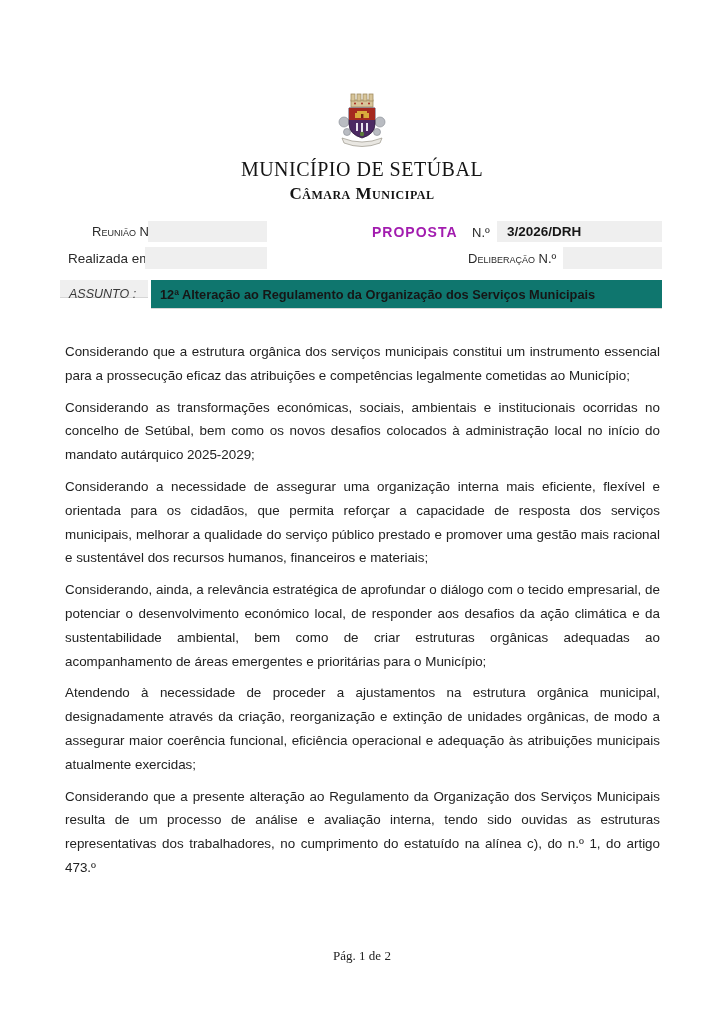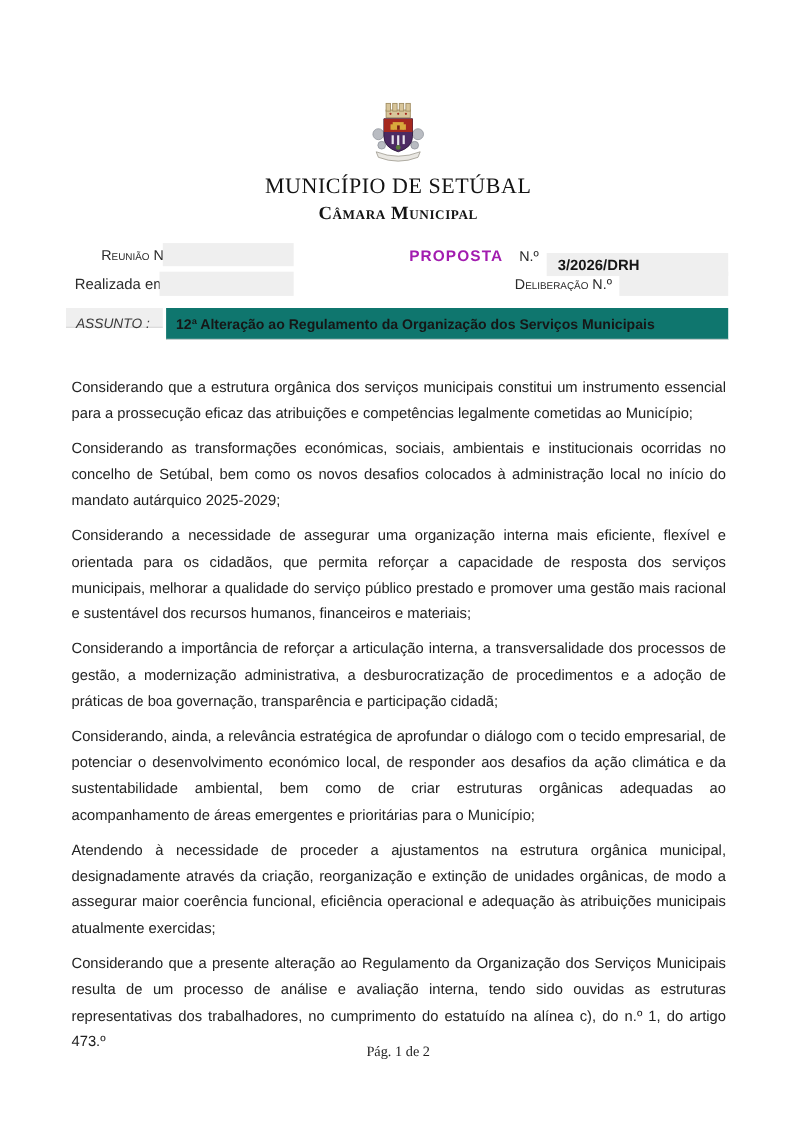--- a/index.html
+++ b/index.html
@@ -112,35 +112,34 @@
     </svg>
   </div>
 
   <div class="title">MUNICÍPIO DE SETÚBAL</div>
   <div class="subtitle">Câmara Municipal</div>
 
   <div class="lbl-sc" style="top:224px;left:68px;">Reunião N.º</div>
   <div class="fieldbox" style="top:221px;left:148px;width:119px;height:21px;"></div>
   <div class="proposta" style="top:224px;left:372px;">PROPOSTA</div>
   <div class="propnum" style="top:225px;left:472px;">N.º</div>
-  <div class="propval" style="top:230px;left:497px;width:165px;height:21px;">3/2026/DRH</div>
+  <div class="propval" style="top:221px;left:497px;width:165px;height:21px;">3/2026/DRH</div>
 
   <div class="lbl" style="top:251px;left:68px;">Realizada em</div>
   <div class="fieldbox" style="top:247px;left:145px;width:122px;height:22px;"></div>
   <div class="lbl-sc" style="top:251px;left:444px;">Deliberação N.º</div>
   <div class="fieldbox" style="top:247px;left:563px;width:99px;height:22px;"></div>
 
   <div class="assunto-lblbox" style="top:280px;left:60px;width:88px;height:18px;">ASSUNTO :</div>
   <div class="assunto-valbox" style="top:280px;left:151px;width:511px;height:29px;">12ª Alteração ao Regulamento da Organização dos Serviços Municipais</div>
 
   <div class="doc-body">
     <p>Considerando que a estrutura orgânica dos serviços municipais constitui um instrumento essencial para a prossecução eficaz das atribuições e competências legalmente cometidas ao Município;</p>
     <p>Considerando as transformações económicas, sociais, ambientais e institucionais ocorridas no concelho de Setúbal, bem como os novos desafios colocados à administração local no início do mandato autárquico 2025-2029;</p>
     <p>Considerando a necessidade de assegurar uma organização interna mais eficiente, flexível e orientada para os cidadãos, que permita reforçar a capacidade de resposta dos serviços municipais, melhorar a qualidade do serviço público prestado e promover uma gestão mais racional e sustentável dos recursos humanos, financeiros e materiais;</p>
-    <p>Considerando a importância de reforçar a articulação interna, a transversalidade dos processos de gestão, a modernização administrativa, a desburocratização de procedimentos e a adoção de práticas de boa governação, transparência e participação cidadã;</p>
     <p>Considerando, ainda, a relevância estratégica de aprofundar o diálogo com o tecido empresarial, de potenciar o desenvolvimento económico local, de responder aos desafios da ação climática e da sustentabilidade ambiental, bem como de criar estruturas orgânicas adequadas ao acompanhamento de áreas emergentes e prioritárias para o Município;</p>
     <p>Atendendo à necessidade de proceder a ajustamentos na estrutura orgânica municipal, designadamente através da criação, reorganização e extinção de unidades orgânicas, de modo a assegurar maior coerência funcional, eficiência operacional e adequação às atribuições municipais atualmente exercidas;</p>
     <p>Considerando que a presente alteração ao Regulamento da Organização dos Serviços Municipais resulta de um processo de análise e avaliação interna, tendo sido ouvidas as estruturas representativas dos trabalhadores, no cumprimento do estatuído na alínea c), do n.º 1, do artigo 473.º</p>
   </div>
 
   <div class="footer">Pág. 1 de 2</div>
 
 </div>
 
 </body></html>

